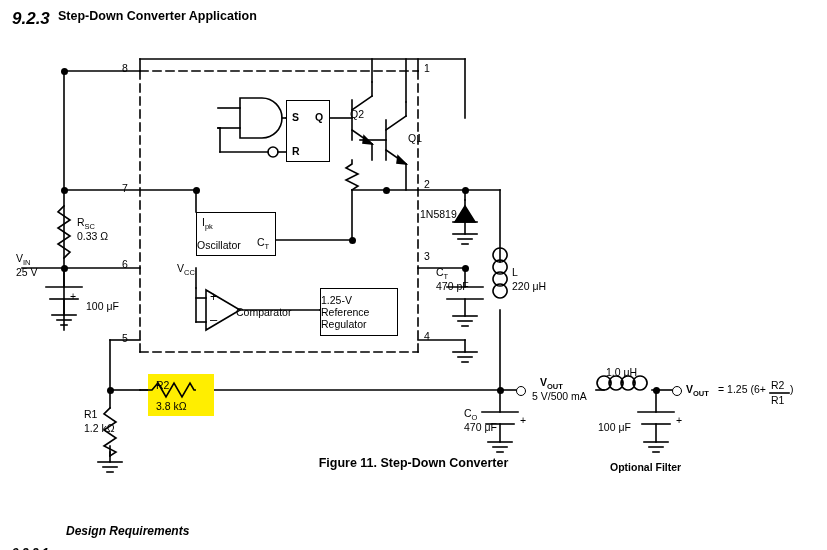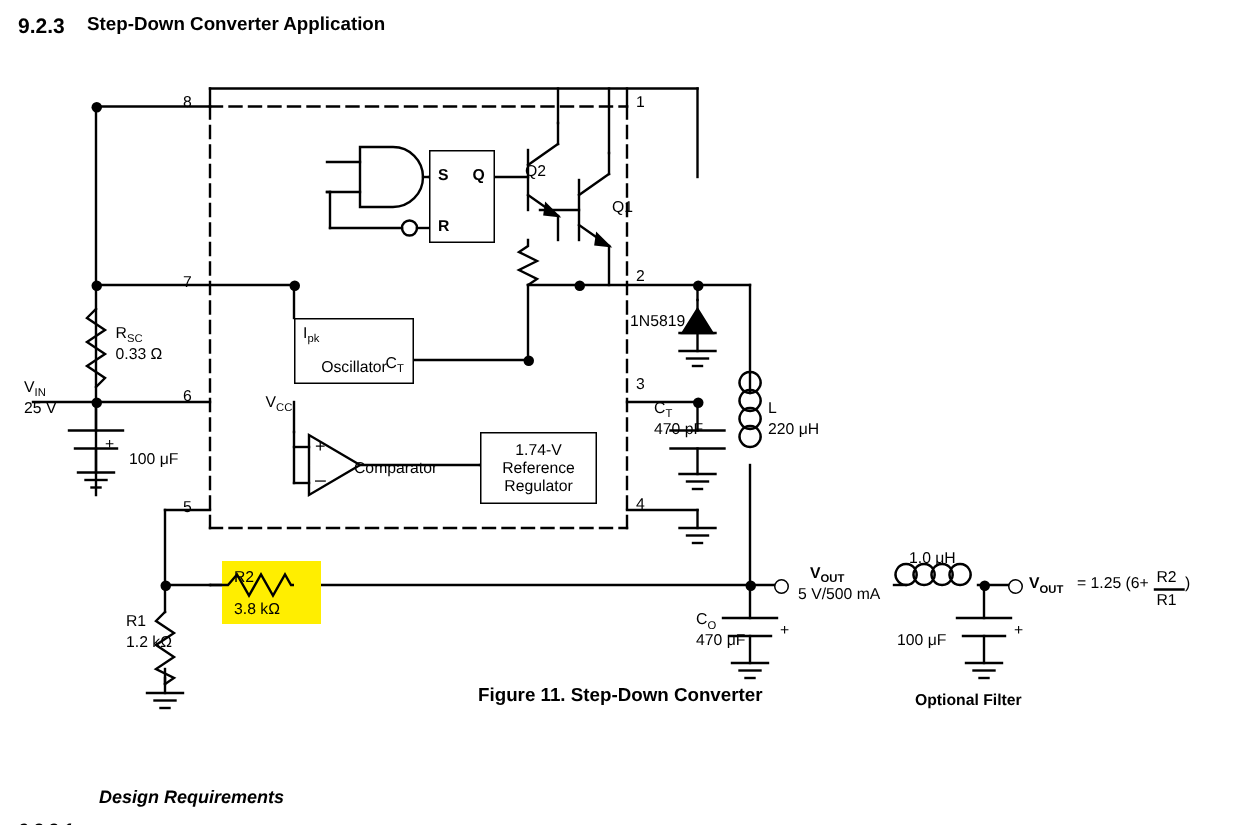--- a/index.html
+++ b/index.html
@@ -17,22 +17,23 @@
   }
   #page {
     position: relative;
     width: 827px;
     height: 550px;
   }
   .abs { position: absolute; }
 
   
   .sec-num {
-    font-size: 14px;
-    font-weight: bold;
+    font-size: 17px;
+    font-weight: bold;
+    font-style: italic;
   }
   .sec-title {
     font-size: 12.5px;
     font-weight: bold;
   }
   .sub-num {
     font-size: 12px;
     font-weight: bold;
     font-style: italic;
   }
@@ -67,21 +68,21 @@
 
   .box {
     position: absolute;
     border: 1.6px solid #000;
     background: #fff;
     box-sizing: border-box;
   }
   .box-lbl {
     position: absolute;
     width: 100%;
-    text-align: center;
+    text-align: left;
     font-size: 10.5px;
     line-height: 12px;
   }
 
   .lbl {
     position: absolute;
     font-size: 10.5px;
     line-height: 12px;
     white-space: nowrap;
   }
@@ -306,21 +307,21 @@
     <span>C</span><span class="sub">T</span>
   </div>
 
   <div class="box" style="left:286px; top:100px; width:44px; height:62px;">
     <div class="lbl b" style="left:5px; top:10px;">S</div>
     <div class="lbl b" style="left:28px; top:10px;">Q</div>
     <div class="lbl b" style="left:5px; top:44px;">R</div>
   </div>
 
   <div class="box" style="left:320px; top:288px; width:78px; height:48px;">
-    <div class="box-lbl" style="top:5px;">1.74-V</div>
+    <div class="box-lbl" style="top:5px;">1.25-V</div>
     <div class="box-lbl" style="top:17px;">Reference</div>
     <div class="box-lbl" style="top:29px;">Regulator</div>
   </div>
 
   <div class="lbl" style="left:236px; top:306px;">Comparator</div>
   <div class="lbl" style="left:210px; top:291px; font-size:12px;">+</div>
   <div class="lbl" style="left:210px; top:314px; font-size:13px;">–</div>
 
   <div class="pin" style="left:122px; top:62px;">8</div>
   <div class="pin" style="left:424px; top:62px;">1</div>

